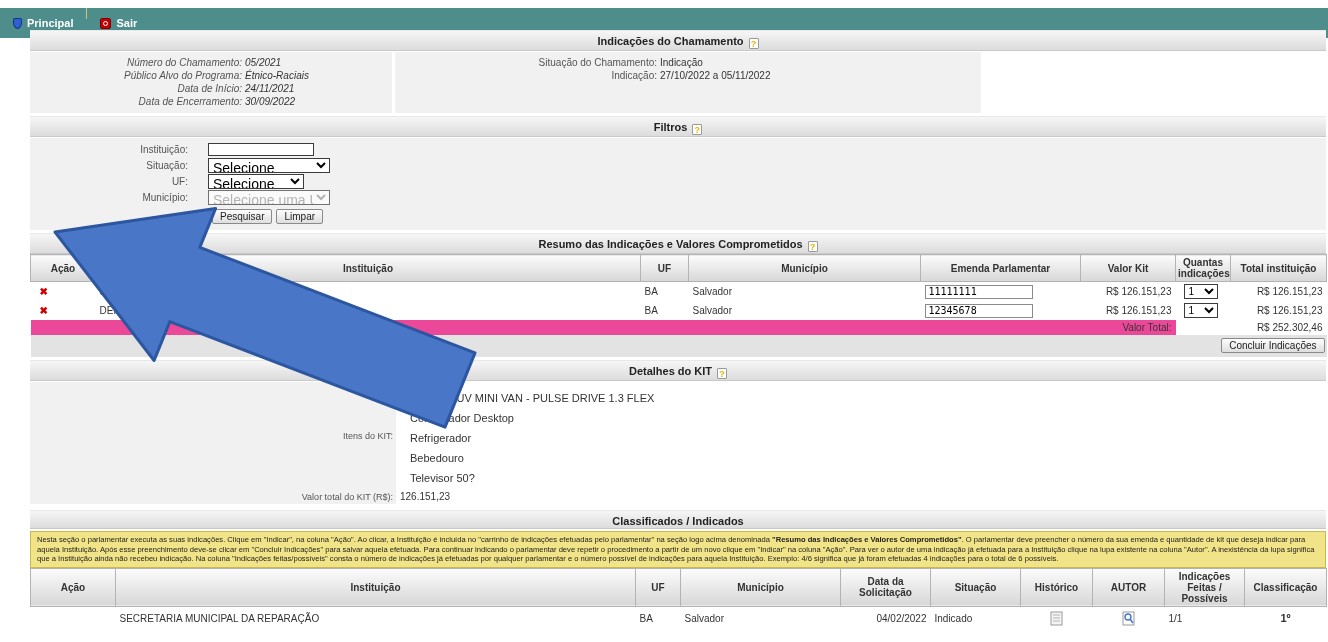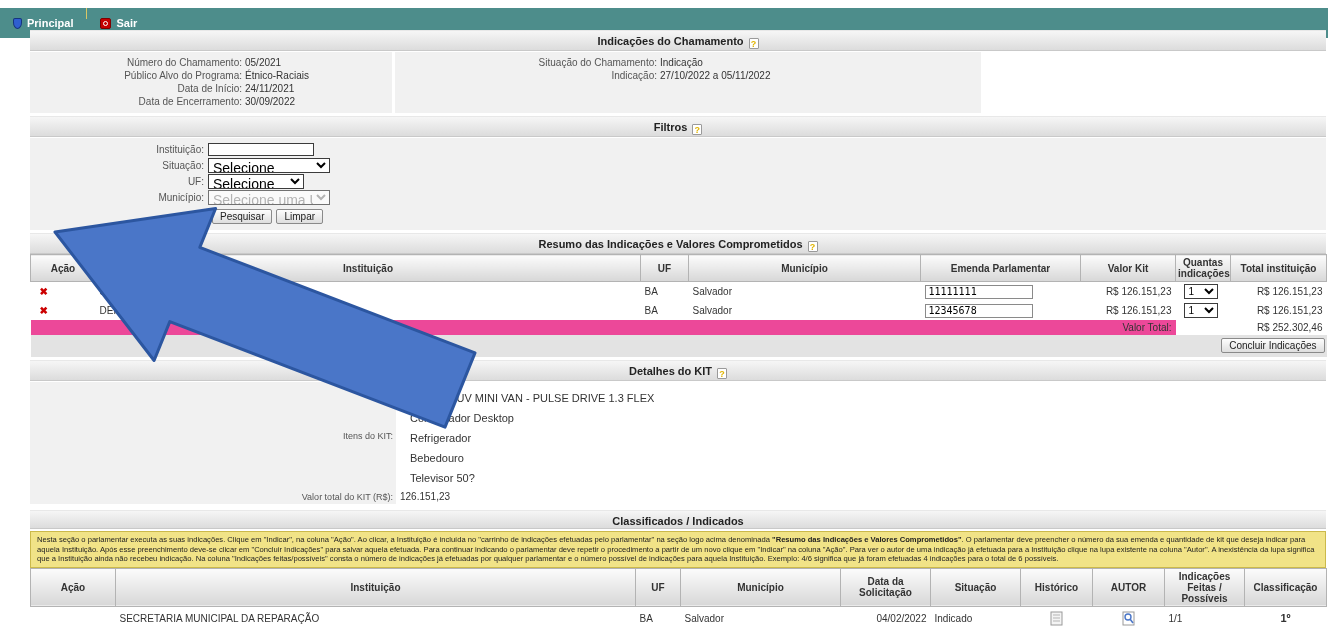--- a/index.html
+++ b/index.html
@@ -28,31 +28,31 @@
     background:linear-gradient(#f6f6f6,#dcdcdc); border-top:1px solid #e8e8e8; border-bottom:1px solid #c9c9c9;
     text-align:center; font-weight:bold; font-size:11px; color:#222;
     padding:4px 0 1px; margin-top:3px; line-height:12px;
   }
   .help-icon { display:inline-block; width:10px; height:11px; background:#fff; border:1px solid #9a9a9a;
     color:#e0b400; font-weight:bold; font-size:9px; line-height:10px; text-align:center;
     vertical-align:-2px; margin-left:5px; border-radius:1px; }
   
   .info-panel { display:flex; gap:3px; margin-top:1px; }
   .info-box { background:#f1f1f1; padding:4px 4px 5px; }
-  .info-box.left { width:362px; }
+  .info-box.left { width:362px;font-style:italic; }
   .info-box.right { width:586px; }
   .info-row { display:flex; line-height:13px; font-size:10px; white-space:nowrap; }
   .info-label { color:#555; text-align:right; }
   .left .info-label { width:208px; }
   .right .info-label { width:258px; }
   .info-value { margin-left:3px; color:#333; }
   
   .filter-panel { background:#f1f1f1; padding:4px 0 6px; margin-top:1px; }
   .f-row { display:flex; align-items:center; line-height:15px; font-size:10px; margin-bottom:1px; }
-  .f-label { width:178px; text-align:right; color:#555; padding-right:4px; }
+  .f-label { width:178px; text-align:right; color:#555; padding-right:20px; }
   .ti { height:13px; border:1px solid #3c3c3c; font-size:10px; padding:0 2px; background:#fff;
     font-family:"Liberation Sans",sans-serif; }
   .ti.w-inst { width:106px; }
   .ti.w-date { width:50px; }
   .ate { margin:0 4px; color:#555; }
   select { height:15px; font-size:14px; border:1px solid #3c3c3c; background:#fff;
     font-family:"Liberation Sans",sans-serif; }
   .sel-situacao { width:122px; }
   .sel-uf { width:96px; }
   .sel-municipio { width:122px; color:#999; }

